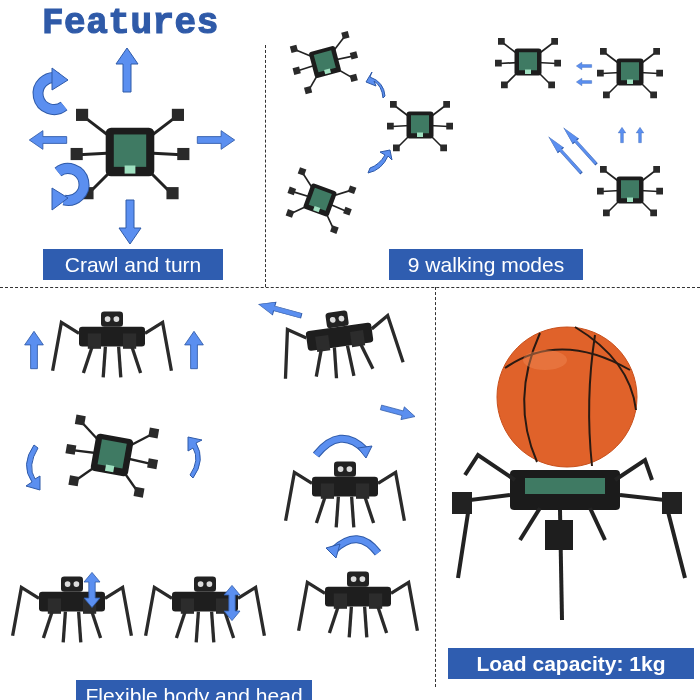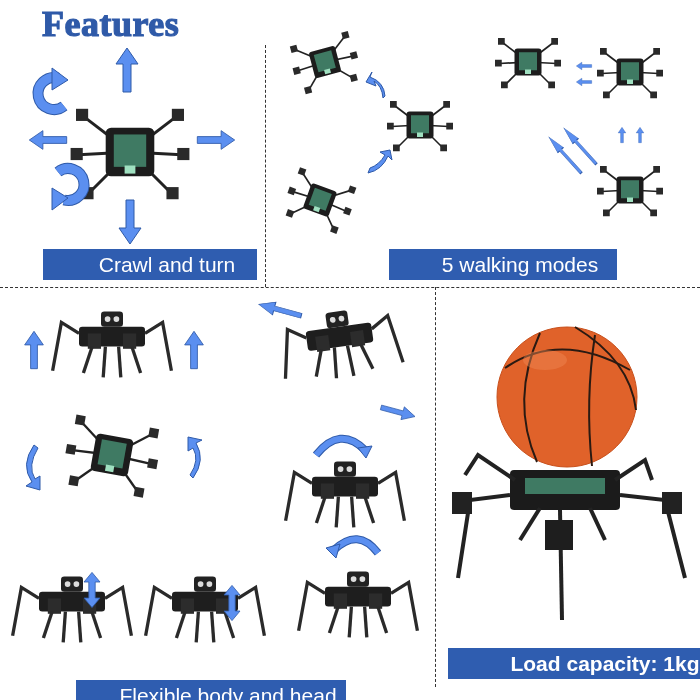--- a/index.html
+++ b/index.html
@@ -1,18 +1,18 @@
 <!DOCTYPE html>
 <html><head>
 <meta charset="utf-8">
 <style>
   html, body { margin:0; padding:0; background:#ffffff; }
   body { width:700px; height:700px; position:relative; overflow:hidden; font-family:"Liberation Sans", sans-serif; }
-  .title { position:absolute; left:42px; top:2px; font-size:36px; font-weight:900; color:#2f5aa8; letter-spacing:0.5px; font-family:Liberation Serif, serif; -webkit-text-stroke:1.2px #2f5aa8; line-height:44px; }
-  .label { position:absolute; background:#2f5db0; color:#ffffff; font-size:21px; text-align:center; line-height:31px; height:31px; font-family:"Liberation Sans", sans-serif;padding-left:34px; }
+  .title { position:absolute; left:42px; top:2px; font-size:36px; font-weight:900; color:#2f5aa8; letter-spacing:0.5px; font-family:Liberation Mono, monospace; -webkit-text-stroke:1.2px #2f5aa8; line-height:44px; }
+  .label { position:absolute; background:#2f5db0; color:#ffffff; font-size:21px; text-align:center; line-height:31px; height:31px; font-family:"Liberation Sans", sans-serif; }
   .hdash { position:absolute; height:0; border-top:1.5px dashed #333; }
   .vdash { position:absolute; width:0; border-left:1.5px dashed #333; }
   svg.art { position:absolute; left:0; top:0; }
 </style>
 </head>
 <body>
 
 <div class="title">Features</div>
 
 <div class="vdash" style="left:265px; top:45px; height:242px;"></div>
@@ -219,15 +219,15 @@
     <circle cx="567" cy="397" r="70" fill="none" stroke="#c8501c" stroke-width="1"></circle>
     <path d="M540 333 Q510 400 537 462" fill="none" stroke="#2a1a12" stroke-width="2"></path>
     <path d="M595 335 Q585 400 592 466" fill="none" stroke="#2a1a12" stroke-width="2"></path>
     <path d="M505 368 Q560 330 630 370" fill="none" stroke="#2a1a12" stroke-width="2"></path>
     <path d="M575 327 Q630 360 636 410" fill="none" stroke="#2a1a12" stroke-width="2"></path>
     <ellipse cx="545" cy="360" rx="22" ry="10" fill="#f08a55" opacity="0.45"></ellipse>
   </g>
 </svg>
 
 <div class="label" style="left:43px; top:249px; width:180px;">Crawl and turn</div>
-<div class="label" style="left:389px; top:249px; width:194px;">5 walking modes</div>
+<div class="label" style="left:389px; top:249px; width:194px;">9 walking modes</div>
 <div class="label" style="left:76px; top:680px; width:236px;">Flexible body and head</div>
 <div class="label" style="left:448px; top:648px; width:246px;font-weight:bold;">Load capacity: 1kg</div>
 
 </body></html>

